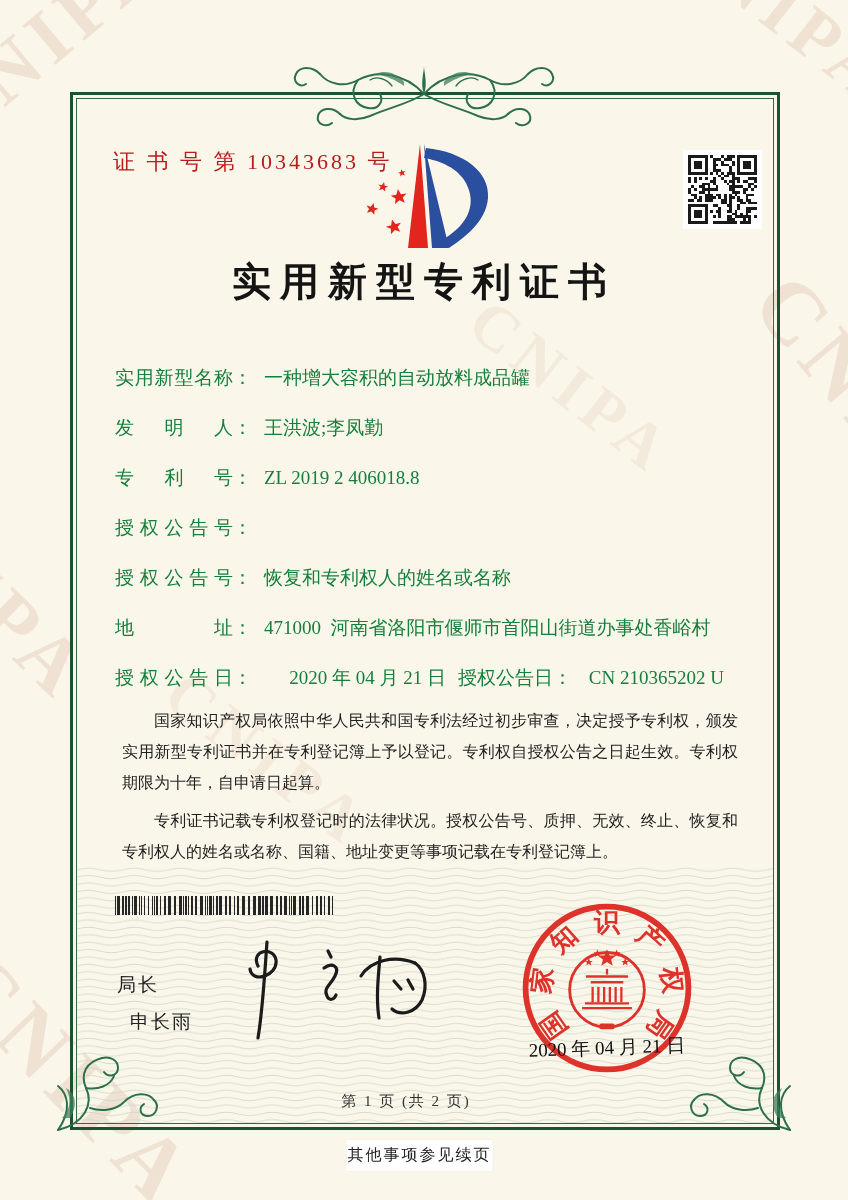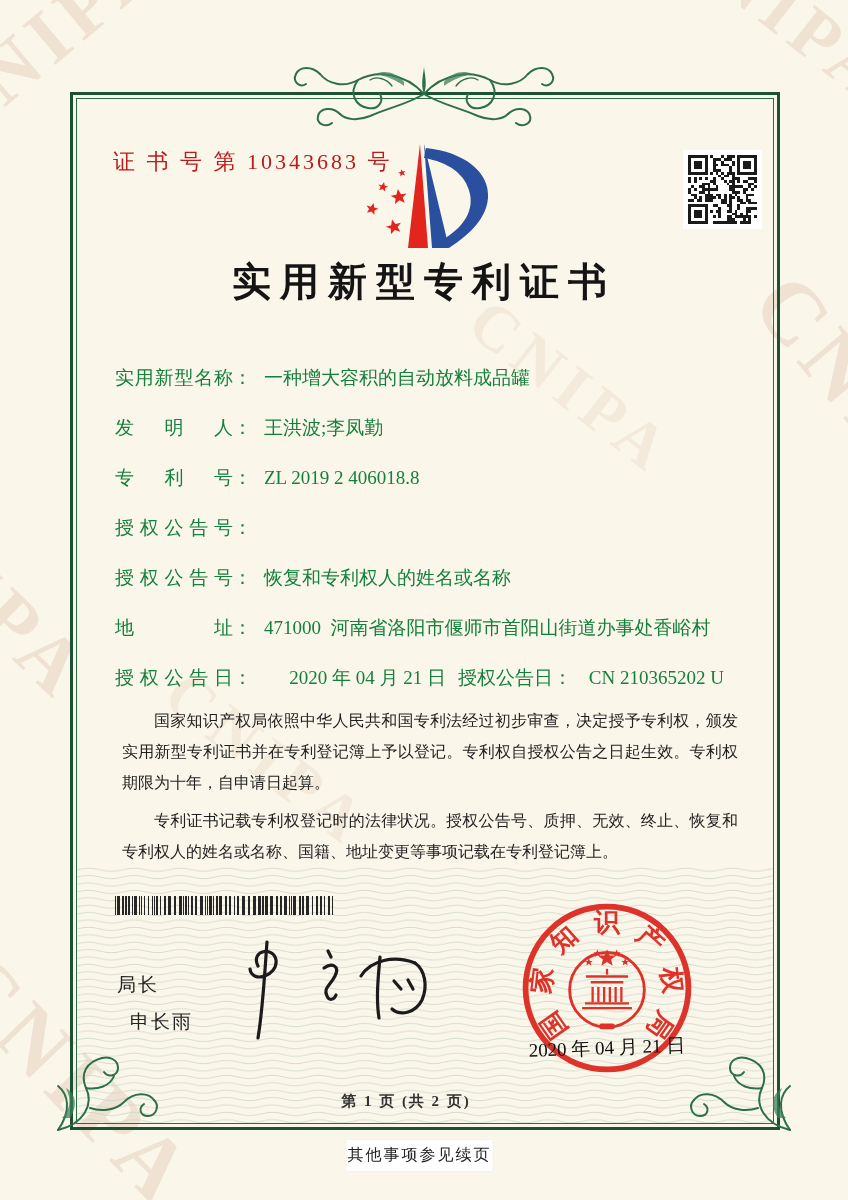--- a/index.html
+++ b/index.html
@@ -28,21 +28,21 @@
   .lbl{display:inline-block;width:118px;text-align:justify;text-align-last:justify;}
   .colon{display:inline-block;}
   .val{margin-left:12px;white-space:pre;text-align:right;}
   .w-fixed{display:inline-block;width:182px;}
   .pair2{margin-left:12px;}
   .paras{left:115px;top:698px;width:630px;}
   .paras p{margin:7px;font-size:16px;line-height:31px;text-align:justify;text-indent:2em;color:#1f1f1f;}
   .sig-title{left:117px;top:972px;font-size:19px;letter-spacing:2px;color:#222;}
   .sig-name{left:130px;top:1009px;font-size:19px;letter-spacing:2px;color:#222;}
   .seal-date{left:516px;top:1035px;width:182px;text-align:center;font-size:19px;color:#101010;transform:rotate(-2deg);z-index:6;}
-  .page-num{left:0;top:1092px;width:812px;text-align:center;font-size:15px;letter-spacing:2px;color:#333;z-index:5;font-weight:bold;}
+  .page-num{left:0;top:1092px;width:812px;text-align:center;font-size:15px;letter-spacing:2px;color:#333;z-index:5;}
   .continuation{left:50%;top:1140px;transform:translateX(-53%);background:#ffffff;padding:5px 1px;font-size:16px;letter-spacing:2px;color:#222;box-shadow:0 0 2px rgba(0,0,0,0.05);}
   .z2{z-index:2;} .z3{z-index:3;}
 </style>
 </head>
 <body>
 
 <div class="page">
 
   <div class="wm" style="left:-95px;top:-6px;font-size:78px;transform:rotate(-40deg);">CNIPA</div>
   <div class="wm" style="left:648px;top:-34px;font-size:72px;transform:rotate(38deg);">CNIPA</div>

